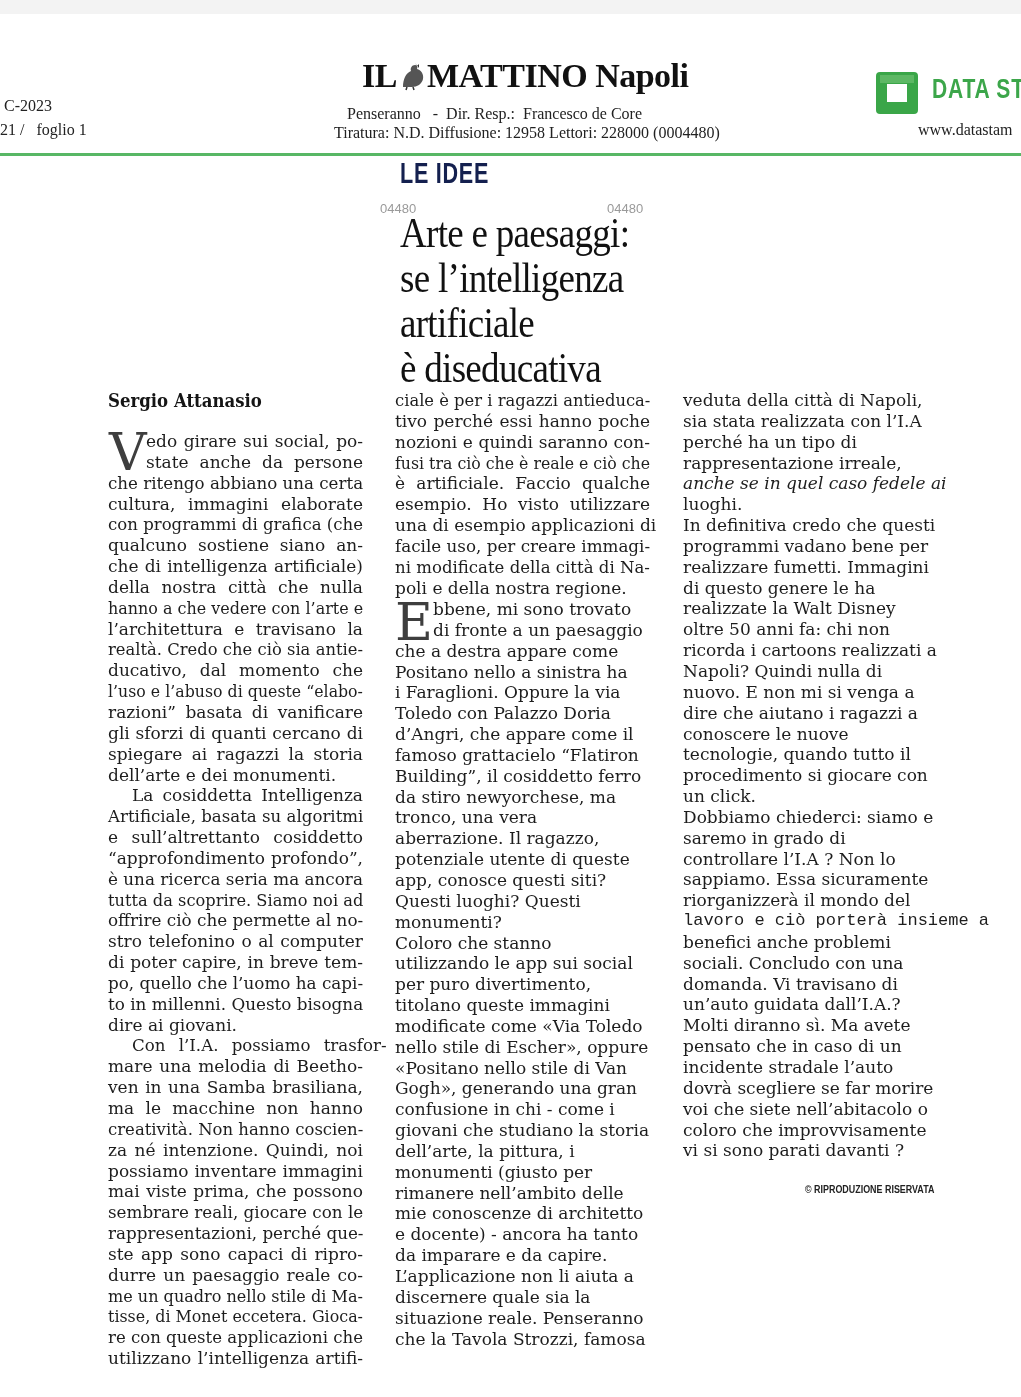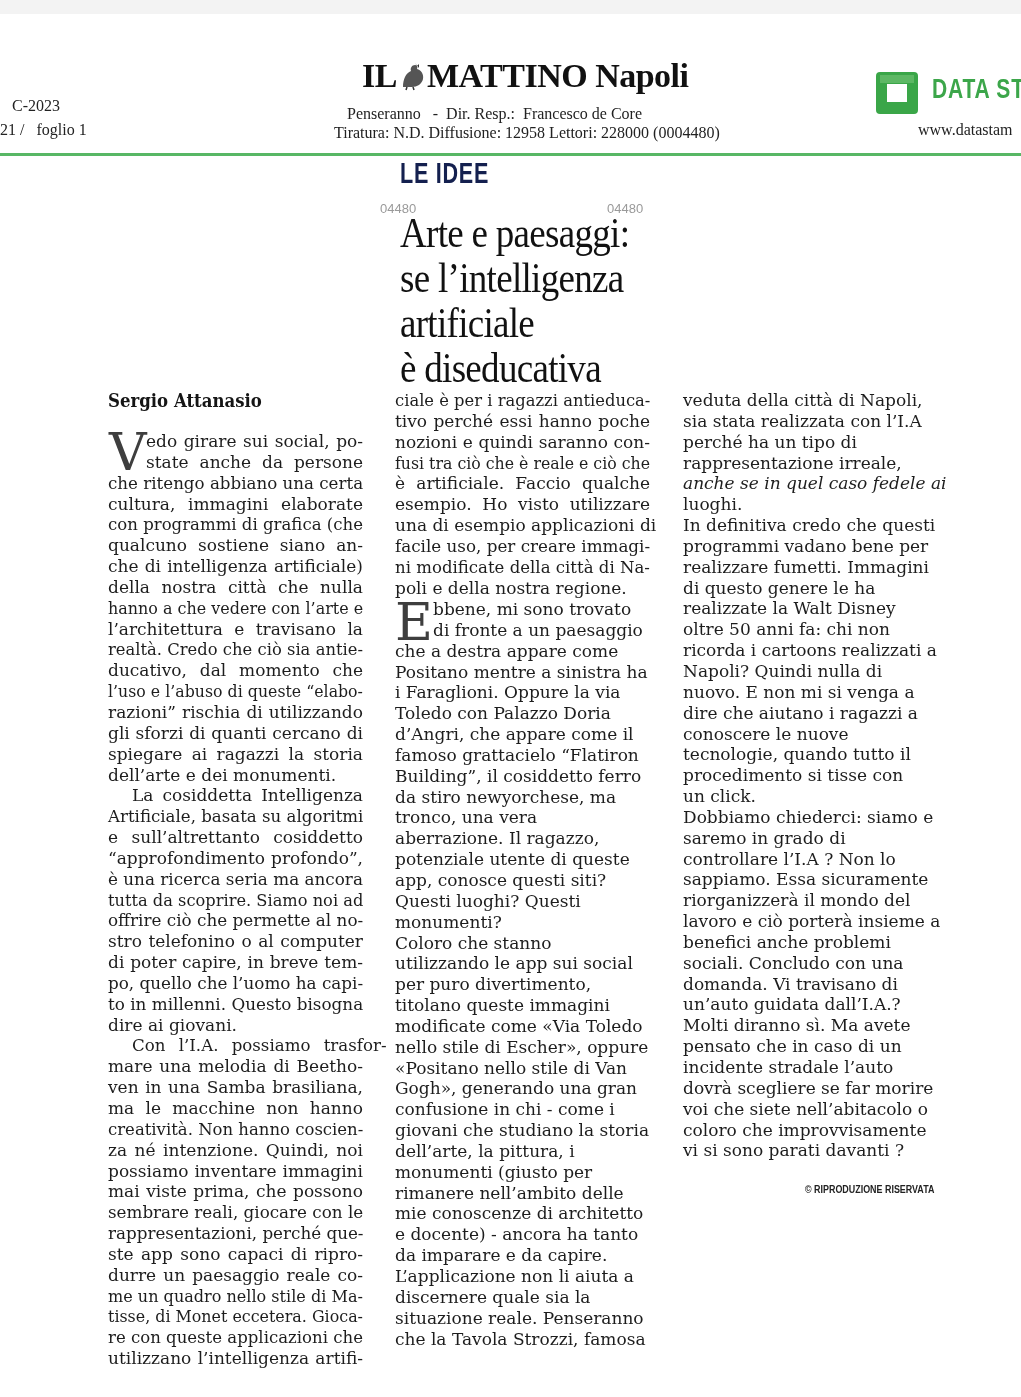--- a/index.html
+++ b/index.html
@@ -50,21 +50,21 @@
   .copyright {
     left: 805px; top: 1183px; font-family: "Liberation Sans", sans-serif; font-size: 10.5px; color: #222;
     transform: scaleX(0.85); transform-origin: left top; font-weight: bold;
   }
 </style>
 </head>
 <body>
 
 <div class="topstrip"></div>
 
-<div class="abs hdr-small" style="left:12px;top:97px;">C-2023</div>
+<div class="abs hdr-small" style="left:4px;top:97px;">C-2023</div>
 <div class="abs hdr-small" style="left:0;top:121px;white-space:pre;">21 /   foglio 1</div>
 
 <div class="abs logo">
   <span>IL</span><span class="rooster"><svg width="30" height="30" viewBox="0 0 30 30">
         <path d="M6 26 C6 18 9 12 14 10 C13 7 15 4 18 4 C20 4 21 6 20 8 C24 9 27 13 26 18 C25 23 20 26 15 26 Z" fill="#555"></path>
         <path d="M18 2 l2 3 l2 -2 l0 4 z" fill="#333"></path>
         <path d="M10 26 l-1 3 M16 26 l1 3" stroke="#333" stroke-width="1.5"></path>
       </svg></span><span>MATTINO Napoli</span>
 </div>
 
@@ -104,21 +104,21 @@
     <div class="ln" style="display: block; width: auto;">cultura, immagini elaborate</div>
     <div class="ln" style="display: block; width: 262px; transform: scaleX(0.973); padding-left: 0px;">con programmi di grafica (che</div>
     <div class="ln" style="display: block; width: auto;">qualcuno sostiene siano an-</div>
     <div class="ln" style="display: block; width: auto;">che di intelligenza artificiale)</div>
     <div class="ln" style="display: block; width: auto;">della nostra città che nulla</div>
     <div class="ln" style="display: block; width: 272px; transform: scaleX(0.938); padding-left: 0px;">hanno a che vedere con l’arte e</div>
     <div class="ln" style="display: block; width: auto;">l’architettura e travisano la</div>
     <div class="ln" style="display: block; width: 265px; transform: scaleX(0.962); padding-left: 0px;">realtà. Credo che ciò sia antie-</div>
     <div class="ln" style="display: block; width: auto;">ducativo, dal momento che</div>
     <div class="ln" style="display: block; width: 275px; transform: scaleX(0.927); padding-left: 0px;">l’uso e l’abuso di queste “elabo-</div>
-    <div class="ln" style="display: block; width: auto;">razioni” rischia di utilizzando</div>
+    <div class="ln" style="display: block; width: auto;">razioni” basata di vanificare</div>
     <div class="ln" style="display: block; width: auto;">gli sforzi di quanti cercano di</div>
     <div class="ln" style="display: block; width: auto;">spiegare ai ragazzi la storia</div>
     <div class="ln last" style="display: block; width: auto;">dell’arte e dei monumenti.</div>
     <div class="ln indent" style="display: block; width: auto;">La cosiddetta Intelligenza</div>
     <div class="ln" style="display: block; width: 261px; transform: scaleX(0.977); padding-left: 0px;">Artificiale, basata su algoritmi</div>
     <div class="ln" style="display: block; width: auto;">e sull’altrettanto cosiddetto</div>
     <div class="ln" style="display: block; width: auto;">“approfondimento profondo”,</div>
     <div class="ln" style="display: block; width: 258px; transform: scaleX(0.988); padding-left: 0px;">è una ricerca seria ma ancora</div>
     <div class="ln" style="display: block; width: 267px; transform: scaleX(0.955); padding-left: 0px;">tutta da scoprire. Siamo noi ad</div>
     <div class="ln" style="display: block; width: 258px; transform: scaleX(0.988); padding-left: 0px;">offrire ciò che permette al no-</div>
@@ -155,21 +155,21 @@
     <div class="ln" style="display: block; width: auto;">una di esempio applicazioni di</div>
     <div class="ln" style="display: block; width: 259px; transform: scaleX(0.985); padding-left: 0px;">facile uso, per creare immagi-</div>
     <div class="ln" style="display: block; width: 262px; transform: scaleX(0.973); padding-left: 0px;">ni modificate della città di Na-</div>
     <div class="ln last" style="display: block; width: auto;">poli e della nostra regione.</div>
   </div>
 <div class="dropcap" style="left:395px;top:600px;">E</div>
 <div class="col" id="col2b" style="left:395px;top:599px;width:260px;">
     <div class="ln" style="padding-left: 38px; display: block; width: auto;">bbene, mi sono trovato</div>
     <div class="ln" style="padding-left: 38px; display: block; width: auto;">di fronte a un paesaggio</div>
     <div class="ln" style="display: block; width: auto;">che a destra appare come</div>
-    <div class="ln" style="display: block; width: auto;">Positano mentre a sinistra ha</div>
+    <div class="ln" style="display: block; width: auto;">Positano nello a sinistra ha</div>
     <div class="ln" style="display: block; width: auto;">i Faraglioni. Oppure la via</div>
     <div class="ln" style="display: block; width: auto;">Toledo con Palazzo Doria</div>
     <div class="ln" style="display: block; width: auto;">d’Angri, che appare come il</div>
     <div class="ln" style="display: block; width: auto;">famoso grattacielo “Flatiron</div>
     <div class="ln" style="display: block; width: auto;">Building”, il cosiddetto ferro</div>
     <div class="ln" style="display: block; width: auto;">da stiro newyorchese, ma</div>
     <div class="ln" style="display: block; width: auto;">tronco, una vera</div>
     <div class="ln" style="display: block; width: auto;">aberrazione. Il ragazzo,</div>
     <div class="ln" style="display: block; width: auto;">potenziale utente di queste</div>
     <div class="ln" style="display: block; width: auto;">app, conosce questi siti?</div>
@@ -209,28 +209,28 @@
     <div class="ln" style="display: block; width: auto;">realizzare fumetti. Immagini</div>
     <div class="ln" style="display: block; width: auto;">di questo genere le ha</div>
     <div class="ln" style="display: block; width: auto;">realizzate la Walt Disney</div>
     <div class="ln" style="display: block; width: auto;">oltre 50 anni fa: chi non</div>
     <div class="ln" style="display: block; width: auto;">ricorda i cartoons realizzati a</div>
     <div class="ln" style="display: block; width: auto;">Napoli? Quindi nulla di</div>
     <div class="ln" style="display: block; width: auto;">nuovo. E non mi si venga a</div>
     <div class="ln" style="display: block; width: auto;">dire che aiutano i ragazzi a</div>
     <div class="ln" style="display: block; width: auto;">conoscere le nuove</div>
     <div class="ln" style="display: block; width: auto;">tecnologie, quando tutto il</div>
-    <div class="ln" style="display: block; width: auto;">procedimento si tisse con</div>
+    <div class="ln" style="display: block; width: auto;">procedimento si giocare con</div>
     <div class="ln" style="display: block; width: auto;">un click.</div>
     <div class="ln" style="display: block; width: auto;">Dobbiamo chiederci: siamo e</div>
     <div class="ln" style="display: block; width: auto;">saremo in grado di</div>
     <div class="ln" style="display: block; width: auto;">controllare l’I.A ? Non lo</div>
     <div class="ln" style="display: block; width: auto;">sappiamo. Essa sicuramente</div>
     <div class="ln" style="display: block; width: auto;">riorganizzerà il mondo del</div>
-    <div class="ln" style="display: block; width: auto;">lavoro e ciò porterà insieme a</div>
+    <div class="ln" style="display: block; width: auto; font-family: Liberation Mono, monospace;">lavoro e ciò porterà insieme a</div>
     <div class="ln" style="display: block; width: auto;">benefici anche problemi</div>
     <div class="ln" style="display: block; width: auto;">sociali. Concludo con una</div>
     <div class="ln" style="display: block; width: auto;">domanda. Vi travisano di</div>
     <div class="ln" style="display: block; width: auto;">un’auto guidata dall’I.A.?</div>
     <div class="ln" style="display: block; width: auto;">Molti diranno sì. Ma avete</div>
     <div class="ln" style="display: block; width: auto;">pensato che in caso di un</div>
     <div class="ln" style="display: block; width: auto;">incidente stradale l’auto</div>
     <div class="ln" style="display: block; width: auto;">dovrà scegliere se far morire</div>
     <div class="ln" style="display: block; width: auto;">voi che siete nell’abitacolo o</div>
     <div class="ln" style="display: block; width: auto;">coloro che improvvisamente</div>

